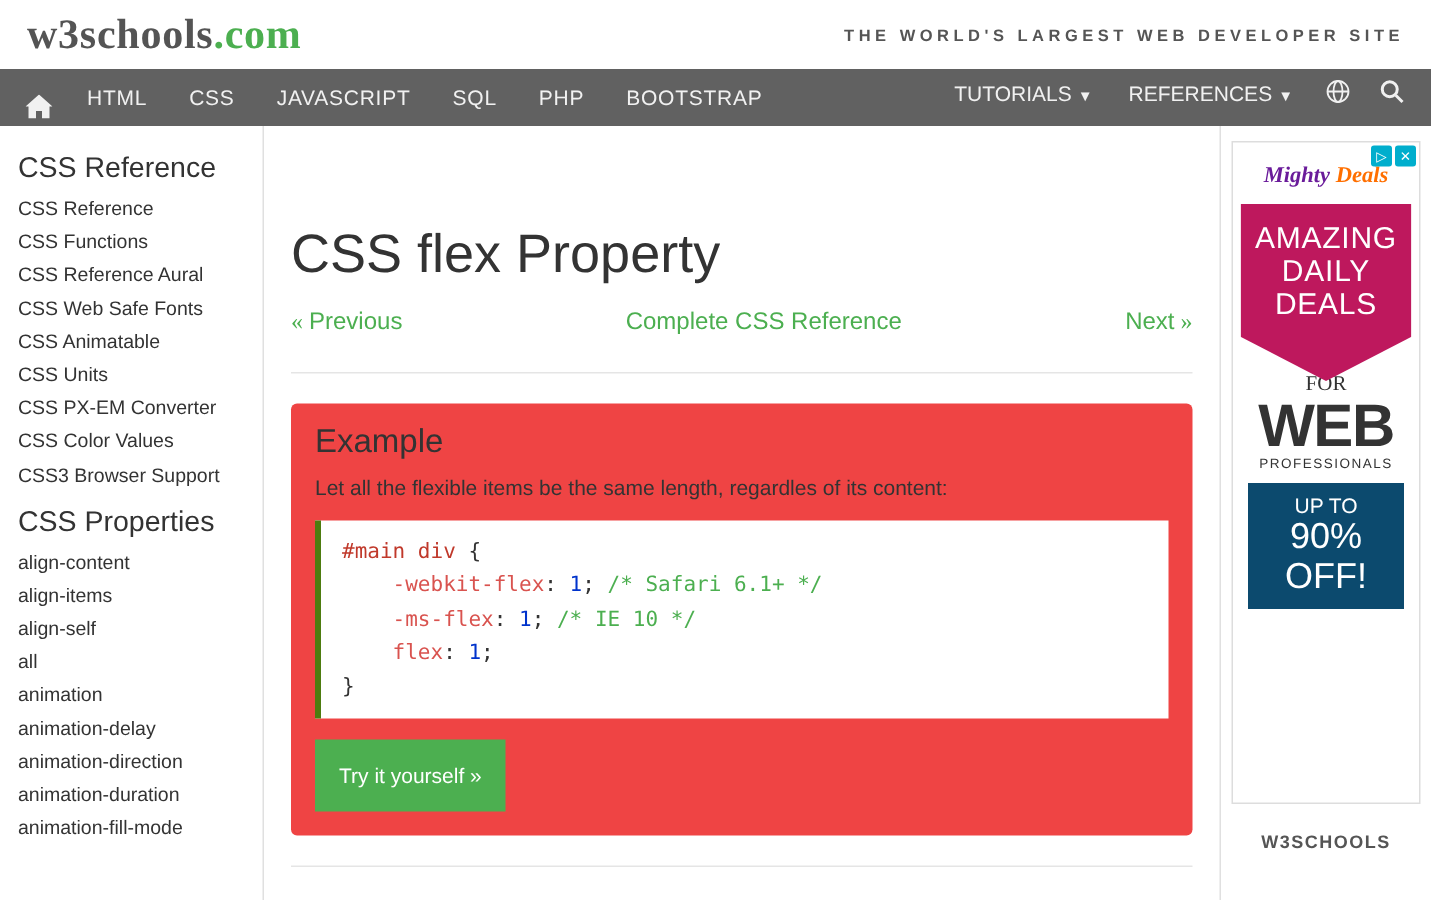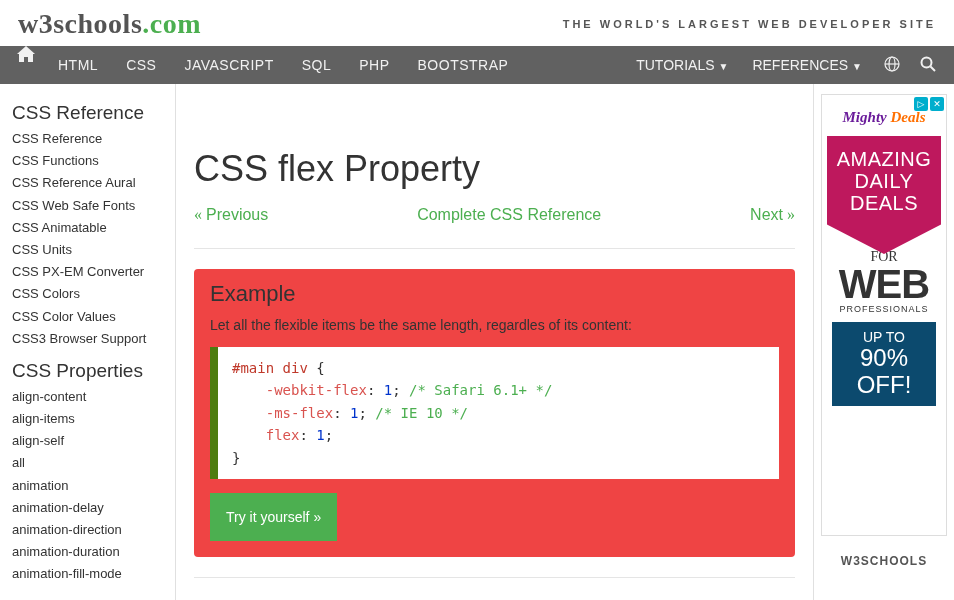--- a/index.html
+++ b/index.html
@@ -5,21 +5,21 @@
 * { margin: 0; padding: 0; box-sizing: border-box; }
 body { font-family: Verdana, Geneva, sans-serif; font-size: 14px; color: #333; background: #fff; }
 a { text-decoration: none; color: inherit; }
 
 .header { display: flex; justify-content: space-between; align-items: center; padding: 8px 18px 6px 18px; border-radius: 17px; }
 .logo { font-family: Georgia, serif; font-size: 28px; font-weight: bold; letter-spacing: 0.5px; }
 .logo .w3 { color: #545454; }
 .logo .com { color: #4CAF50; }
 .tagline { font-size: 11px; letter-spacing: 3px; color: #555; font-weight: 600; }
 
-.topnav { background: #616161; color: #f1f1f1; display: flex; align-items: flex-start; height: 38px; padding: 0 8px; }
+.topnav { background: #616161; color: #f1f1f1; display: flex; align-items: flex-end; height: 38px; padding: 0 8px; }
 .home-icon { width: 36px; text-align: center; font-size: 18px; cursor: pointer; }
 .nav-items { display: flex; flex: 1; }
 .nav-item { padding: 0 14px; font-size: 14px; line-height: 38px; cursor: pointer; letter-spacing: 0.5px; }
 .nav-right { display: flex; align-items: center; }
 .dropdown { padding: 0 12px; font-size: 14px; line-height: 38px; cursor: pointer; }
 .caret { font-size: 10px; margin-left: 4px; }
 .icon-btn { width: 36px; text-align: center; font-size: 16px; cursor: pointer; }
 
 .container { display: flex; }
 
@@ -30,21 +30,21 @@
 .main { flex: 1; padding: 16px 18px; border-left: 1px solid #e0e0e0; border-right: 1px solid #e0e0e0; min-width: 0; }
 .page-title { font-family: 'Segoe UI', Tahoma, sans-serif; font-size: 36px; font-weight: 400; color: #333; margin: 48px 0 16px 0; }
 .nav-row { display: flex; justify-content: space-between; align-items: center; margin-bottom: 24px; font-size: 16px; }
 .nav-row a { color: #4CAF50; cursor: pointer; }
 .nav-prev .arrow, .nav-next .arrow { font-family: Georgia, serif; }
 .divider { border: 0; border-top: 1px solid #e5e5e5; margin: 0 0 20px 0; }
 
 .example-box { background: #ef4444; padding: 12px 16px 16px 16px; border-radius: 4px; margin-bottom: 20px; }
 .example-title { font-family: 'Segoe UI', Tahoma, sans-serif; font-size: 22px; font-weight: 400; color: #333; margin-bottom: 10px; }
 .example-desc { font-size: 14px; color: #333; margin-bottom: 14px; }
-.code-block { background: #fff; border-left: 8px solid #4d7c0f; padding: 10px 14px; font-family: Consolas, monospace; font-size: 14px; line-height: 1.6; margin-bottom: 14px; white-space: pre; overflow-x: auto; }
+.code-block { background: #fff; border-left: 4px solid #4d7c0f; padding: 10px 14px; font-family: Consolas, monospace; font-size: 14px; line-height: 1.6; margin-bottom: 14px; white-space: pre; overflow-x: auto; }
 .c-sel { color: #c0392b; }
 .c-brace { color: #333; }
 .c-prop { color: #d9534f; }
 .c-val { color: #0033cc; }
 .c-comm { color: #4CAF50; }
 .try-btn { display: inline-block; background: #4CAF50; color: #fff; padding: 16px 16px; font-size: 14px; cursor: pointer; border: none; }
 
 .section-title { font-family: 'Segoe UI', Tahoma, sans-serif; font-size: 28px; font-weight: 400; color: #333; margin: 20px 0 14px 0; }
 
 .rightcol { width: 140px; flex-shrink: 0; padding: 10px 6px; text-align: center; }
@@ -109,21 +109,20 @@
 
   <div class="sidebar">
     <div class="side-heading">CSS Reference</div>
     <a class="side-link">CSS Reference</a>
     <a class="side-link">CSS Functions</a>
     <a class="side-link">CSS Reference Aural</a>
     <a class="side-link">CSS Web Safe Fonts</a>
     <a class="side-link">CSS Animatable</a>
     <a class="side-link">CSS Units</a>
     <a class="side-link">CSS PX-EM Converter</a>
-    <a class="side-link">CSS Colors</a>
     <a class="side-link">CSS Color Values</a>
     <a class="side-link">CSS3 Browser Support</a>
 
     <div class="side-heading">CSS Properties</div>
     <a class="side-link">align-content</a>
     <a class="side-link">align-items</a>
     <a class="side-link">align-self</a>
     <a class="side-link">all</a>
     <a class="side-link">animation</a>
     <a class="side-link">animation-delay</a>

